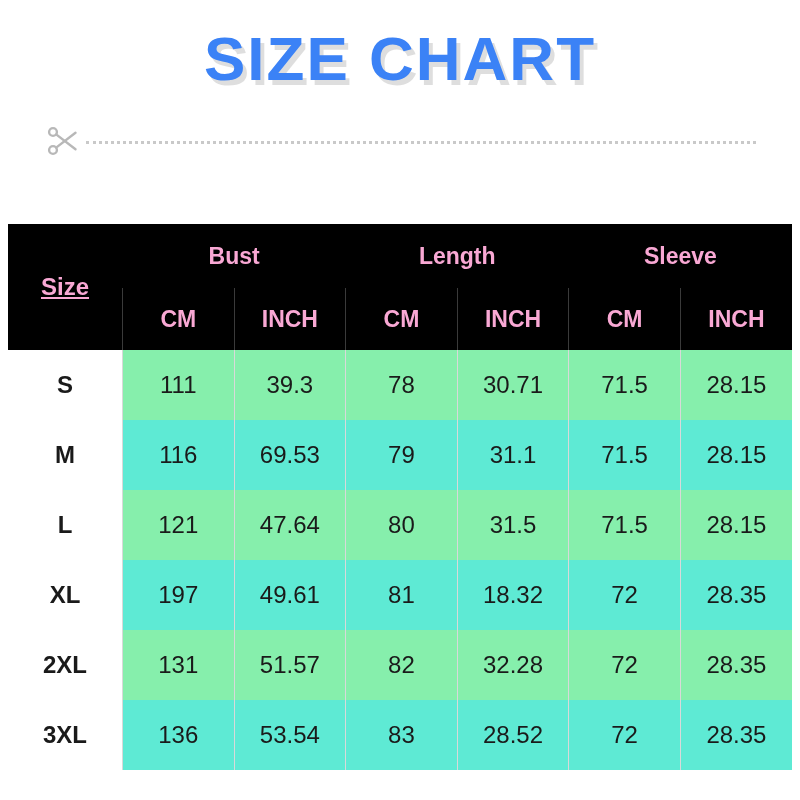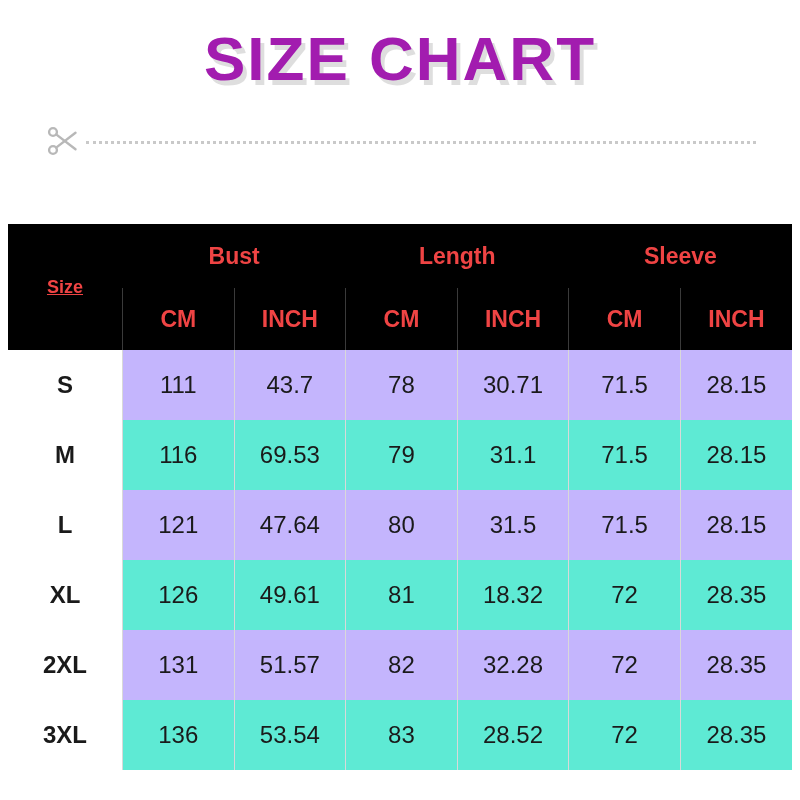--- a/index.html
+++ b/index.html
@@ -23,21 +23,21 @@
   
   .title-wrap {
     text-align: center;
     padding-top: 26px;
   }
   .title {
     display: inline-block;
     font-size: 62px;
     font-weight: bold;
     letter-spacing: 2px;
-    color: #a21caf;
+    color: #3b82f6;
     text-shadow: 4px 5px 0 rgba(0,0,0,0.13);
     line-height: 1.05;
   }
 
   
   .cutline {
     position: relative;
     margin-top: 30px;
     height: 40px;
   }
@@ -69,27 +69,27 @@
     width: 784px;
     table-layout: fixed;
   }
   table.size-chart th,
   table.size-chart td {
     text-align: center;
     vertical-align: middle;
   }
   thead th {
     background: #000000;
-    color: #ef4444;
+    color: #f9a8d4;
     font-size: 23px;
     font-weight: bold;
     border: none;
   }
   th.size-head {
-    font-size: 18px;
+    font-size: 24px;
     width: 112px;
     text-decoration: underline;
   }
   th.group-head {
     height: 62px;
   }
   th.unit-head {
     height: 60px;
     border-left: 1px solid #3a3a3a;
   }
@@ -102,21 +102,21 @@
     font-size: 24px;
     color: #1a1a1a;
     border-left: 1px solid #d9d9d9;
   }
   tbody td.size-cell {
     font-weight: bold;
     font-size: 24px;
     border-left: none;
   }
   tbody tr.odd td {
-    background: #c4b5fd;
+    background: #86efac;
   }
   tbody tr.even td {
     background: #5eead4;
   }
   tbody tr.even td.size-cell,
   tbody tr.odd td.size-cell {
     background: #ffffff;
   }
 </style>
 </head>
@@ -155,21 +155,21 @@
           <th class="unit-head first-of-group">CM</th>
           <th class="unit-head">INCH</th>
           <th class="unit-head first-of-group">CM</th>
           <th class="unit-head">INCH</th>
         </tr>
       </thead>
       <tbody>
         <tr class="odd">
           <td class="size-cell">S</td>
           <td>111</td>
-          <td>43.7</td>
+          <td>39.3</td>
           <td>78</td>
           <td>30.71</td>
           <td>71.5</td>
           <td>28.15</td>
         </tr>
         <tr class="even">
           <td class="size-cell">M</td>
           <td>116</td>
           <td>69.53</td>
           <td>79</td>
@@ -181,21 +181,21 @@
           <td class="size-cell">L</td>
           <td>121</td>
           <td>47.64</td>
           <td>80</td>
           <td>31.5</td>
           <td>71.5</td>
           <td>28.15</td>
         </tr>
         <tr class="even">
           <td class="size-cell">XL</td>
-          <td>126</td>
+          <td>197</td>
           <td>49.61</td>
           <td>81</td>
           <td>18.32</td>
           <td>72</td>
           <td>28.35</td>
         </tr>
         <tr class="odd">
           <td class="size-cell">2XL</td>
           <td>131</td>
           <td>51.57</td>

